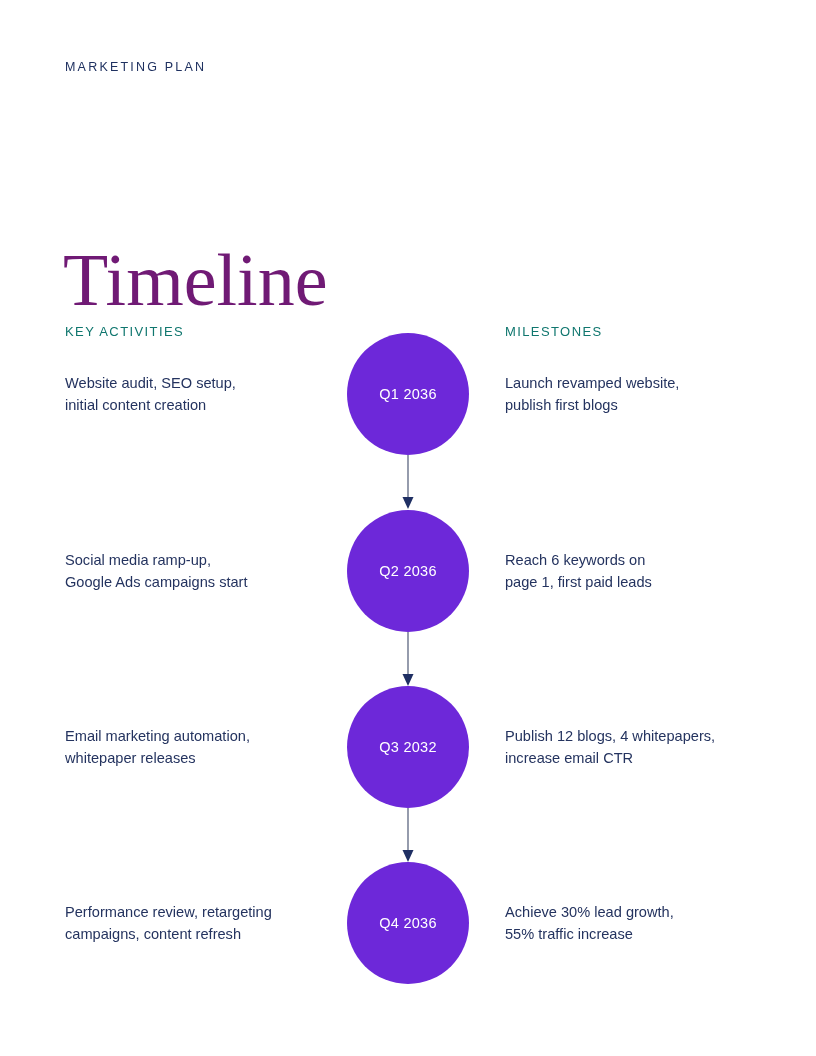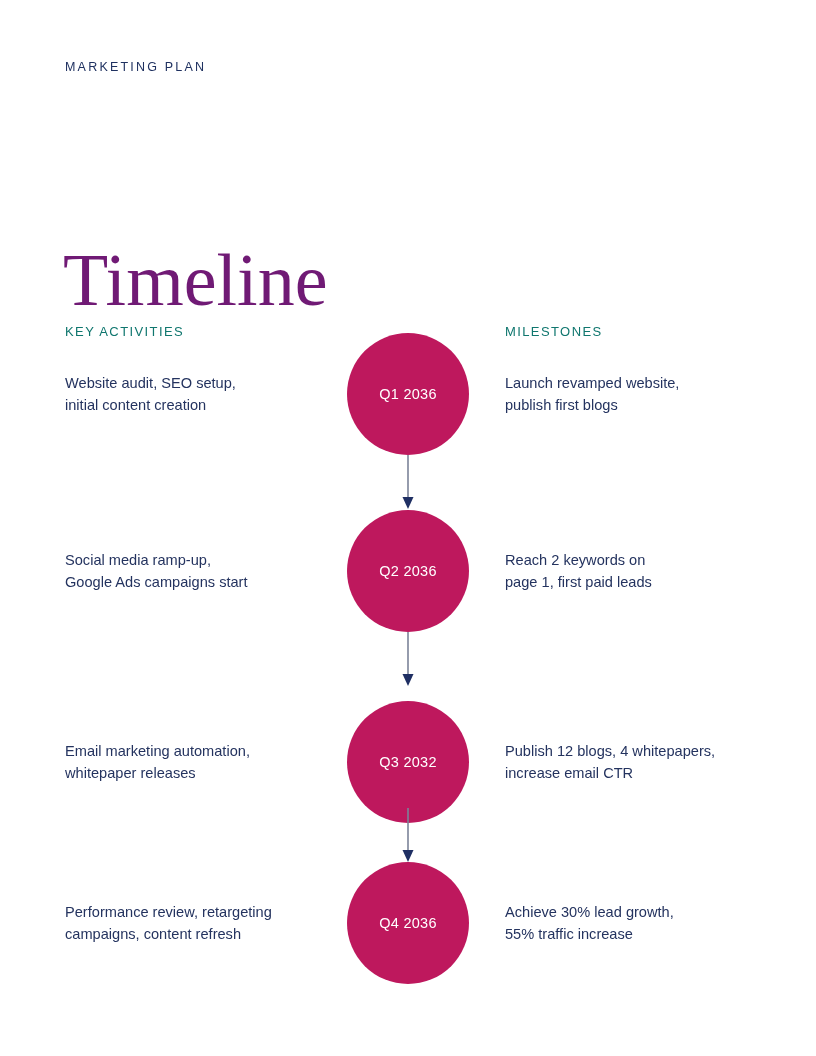--- a/index.html
+++ b/index.html
@@ -82,21 +82,21 @@
   }
 
   
   .node {
     position: absolute;
     left: 347px;
     top: 0;
     width: 122px;
     height: 122px;
     border-radius: 50%;
-    background: #be185d;
+    background: #6d28d9;
     display: flex;
     align-items: center;
     justify-content: center;
   }
   .node-label {
     font-family: "Liberation Sans", sans-serif;
     font-size: 14.5px;
     font-weight: 400;
     color: #ffffff;
     letter-spacing: 0.3px;
@@ -163,32 +163,32 @@
         <polygon points="6,54 0.5,42 11.5,42" fill="#1f2f63"></polygon>
       </svg>
     </div>
 
     <div class="row" style="top:177px;">
       <div class="side-text left">Social media ramp-up,
 Google Ads campaigns start</div>
       <div class="node">
         <span class="node-label">Q2 2036</span>
       </div>
-      <div class="side-text right">Reach 2 keywords on
+      <div class="side-text right">Reach 6 keywords on
 page 1, first paid leads</div>
     </div>
 
     <div class="connector" style="top:299px;">
       <svg width="12" height="55" viewBox="0 0 12 55">
         <line x1="6" y1="0" x2="6" y2="44" stroke="#7b8399" stroke-width="1.6"></line>
         <polygon points="6,54 0.5,42 11.5,42" fill="#1f2f63"></polygon>
       </svg>
     </div>
 
-    <div class="row" style="top:368px;">
+    <div class="row" style="top:353px;">
       <div class="side-text left">Email marketing automation,
 whitepaper releases</div>
       <div class="node">
         <span class="node-label">Q3 2032</span>
       </div>
       <div class="side-text right">Publish 12 blogs, 4 whitepapers,
 increase email CTR</div>
     </div>
 
     <div class="connector" style="top:475px;">

